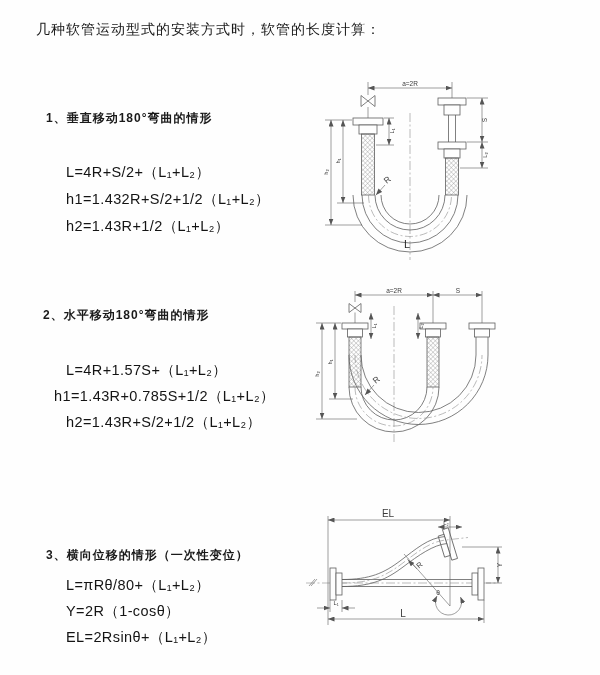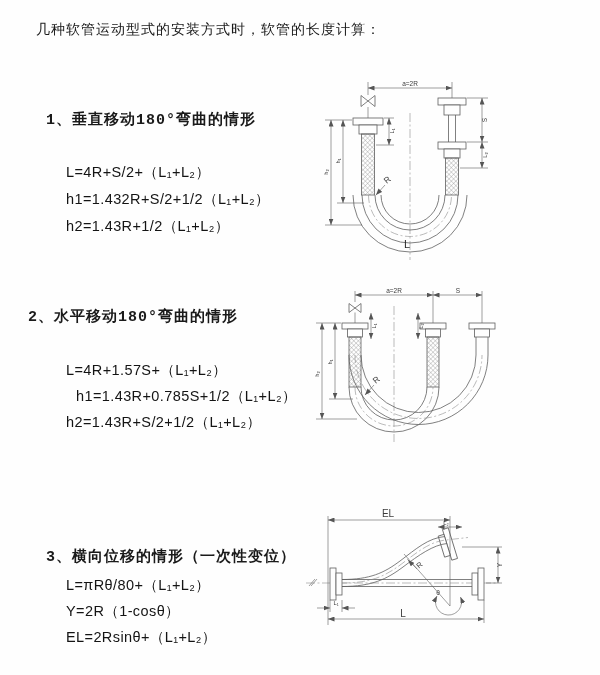--- a/index.html
+++ b/index.html
@@ -1,21 +1,21 @@
 <!DOCTYPE html>
 <html><head>
 <meta charset="utf-8">
 <style>
   html,body{margin:0;padding:0;}
   body{
     width:600px;height:675px;position:relative;background:#fefefe;
     font-family:"Liberation Sans","DejaVu Sans",sans-serif;color:#1a1a1a;overflow:hidden;
   }
   .title{position:absolute;left:36px;top:21px;font-size:14px;font-weight:normal;letter-spacing:1px;}
-  .sec-heading{position:absolute;font-size:15px;font-weight:bold;letter-spacing:1px;white-space:nowrap;font-family:Liberation Mono, monospace;}
+  .sec-heading{position:absolute;font-size:12px;font-weight:bold;letter-spacing:1px;white-space:nowrap;}
   .formula{position:absolute;font-size:14.5px;letter-spacing:.4px;white-space:nowrap;color:#141414;margin-top:27px;}
   .diagram{position:absolute;}
   svg text{fill:#3c3c3c;font-family:"Liberation Sans","DejaVu Sans",sans-serif;}
   .dimtxt{font-size:6.5px;}
   .dimtxt-sm{font-size:5.8px;}
   .biglbl{font-size:11px;fill:#2b2b2b;}
 </style>
 </head>
 <body>
 
@@ -33,23 +33,23 @@
   </defs>
 </svg>
 
 <div class="title">几种软管运动型式的安装方式时，软管的长度计算：</div>
 
 <div class="sec-heading" style="left:46px;top:110px">1、垂直移动180°弯曲的情形</div>
 <div class="formula" style="left:66px;top:136px">L=4R+S/2+（L₁+L₂）</div>
 <div class="formula" style="left:66px;top:163px">h1=1.432R+S/2+1/2（L₁+L₂）</div>
 <div class="formula" style="left:66px;top:190px">h2=1.43R+1/2（L₁+L₂）</div>
 
-<div class="sec-heading" style="left:28px;top:307px">2、水平移动180°弯曲的情形</div>
+<div class="sec-heading" style="left:43px;top:307px">2、水平移动180°弯曲的情形</div>
 <div class="formula" style="left:66px;top:334px">L=4R+1.57S+（L₁+L₂）</div>
-<div class="formula" style="left:76px;top:360px">h1=1.43R+0.785S+1/2（L₁+L₂）</div>
+<div class="formula" style="left:54px;top:360px">h1=1.43R+0.785S+1/2（L₁+L₂）</div>
 <div class="formula" style="left:66px;top:386px">h2=1.43R+S/2+1/2（L₁+L₂）</div>
 
 <div class="sec-heading" style="left:46px;top:547px">3、横向位移的情形（一次性变位）</div>
 <div class="formula" style="left:66px;top:549px">L=πRθ/80+（L₁+L₂）</div>
 <div class="formula" style="left:66px;top:575px">Y=2R（1-cosθ）</div>
 <div class="formula" style="left:66px;top:601px">EL=2Rsinθ+（L₁+L₂）</div>
 
 <svg class="diagram" style="left:315px;top:68px" width="280" height="195" viewBox="0 0 280 195">
   <g stroke="#5f5f5f" stroke-width="0.8" fill="none">
 

